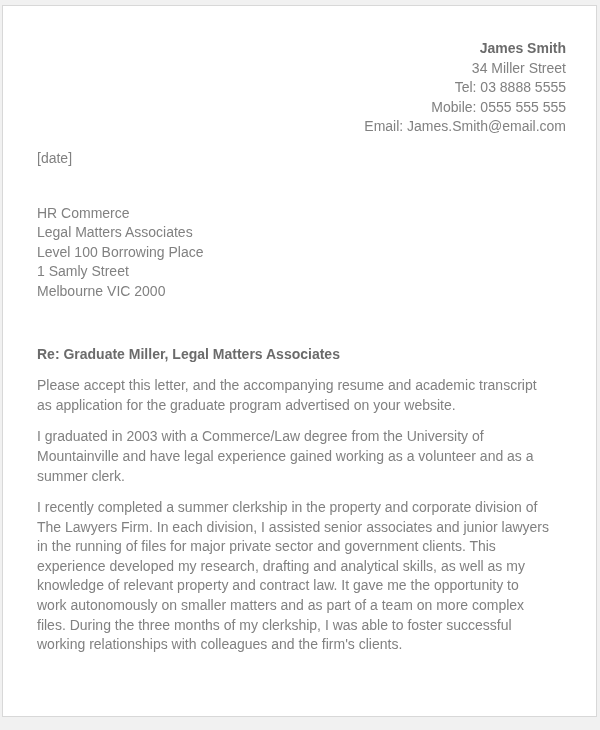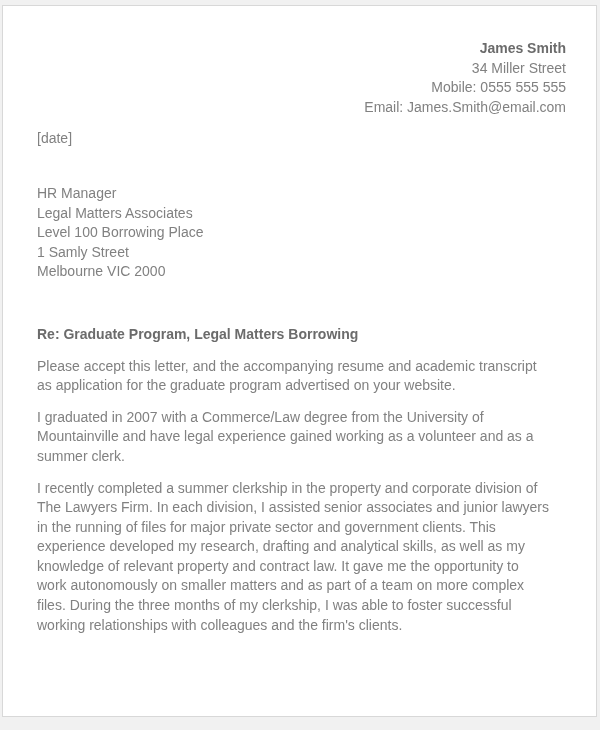--- a/index.html
+++ b/index.html
@@ -60,34 +60,35 @@
   }
 </style>
 </head>
 <body>
 
 <div class="page">
 
   <div class="sender">
     <span class="line name">James Smith</span>
     <span class="line">34 Miller Street</span>
+    <span class="line">Tel: 03 8888 5555</span>
     <span class="line">Mobile: 0555 555 555</span>
     <span class="line">Email: James.Smith@email.com</span>
   </div>
 
   <div class="date">[date]</div>
 
   <div class="recipient">
-    <span class="line">HR Manager</span>
+    <span class="line">HR Commerce</span>
     <span class="line">Legal Matters Associates</span>
     <span class="line">Level 100 Borrowing Place</span>
     <span class="line">1 Samly Street</span>
     <span class="line">Melbourne VIC 2000</span>
   </div>
 
 
-  <div class="subject">Re: Graduate Program, Legal Matters Borrowing</div>
+  <div class="subject">Re: Graduate Miller, Legal Matters Associates</div>
 
   <p class="para">Please accept this letter, and the accompanying resume and academic transcript as application for the graduate program advertised on your website.</p>
-  <p class="para">I graduated in 2007 with a Commerce/Law degree from the University of Mountainville and have legal experience gained working as a volunteer and as a summer clerk.</p>
+  <p class="para">I graduated in 2003 with a Commerce/Law degree from the University of Mountainville and have legal experience gained working as a volunteer and as a summer clerk.</p>
   <p class="para">I recently completed a summer clerkship in the property and corporate division of The Lawyers Firm. In each division, I assisted senior associates and junior lawyers in the running of files for major private sector and government clients. This experience developed my research, drafting and analytical skills, as well as my knowledge of relevant property and contract law. It gave me the opportunity to work autonomously on smaller matters and as part of a team on more complex files. During the three months of my clerkship, I was able to foster successful working relationships with colleagues and the firm's clients.</p>
 
 </div>
 
 </body></html>

